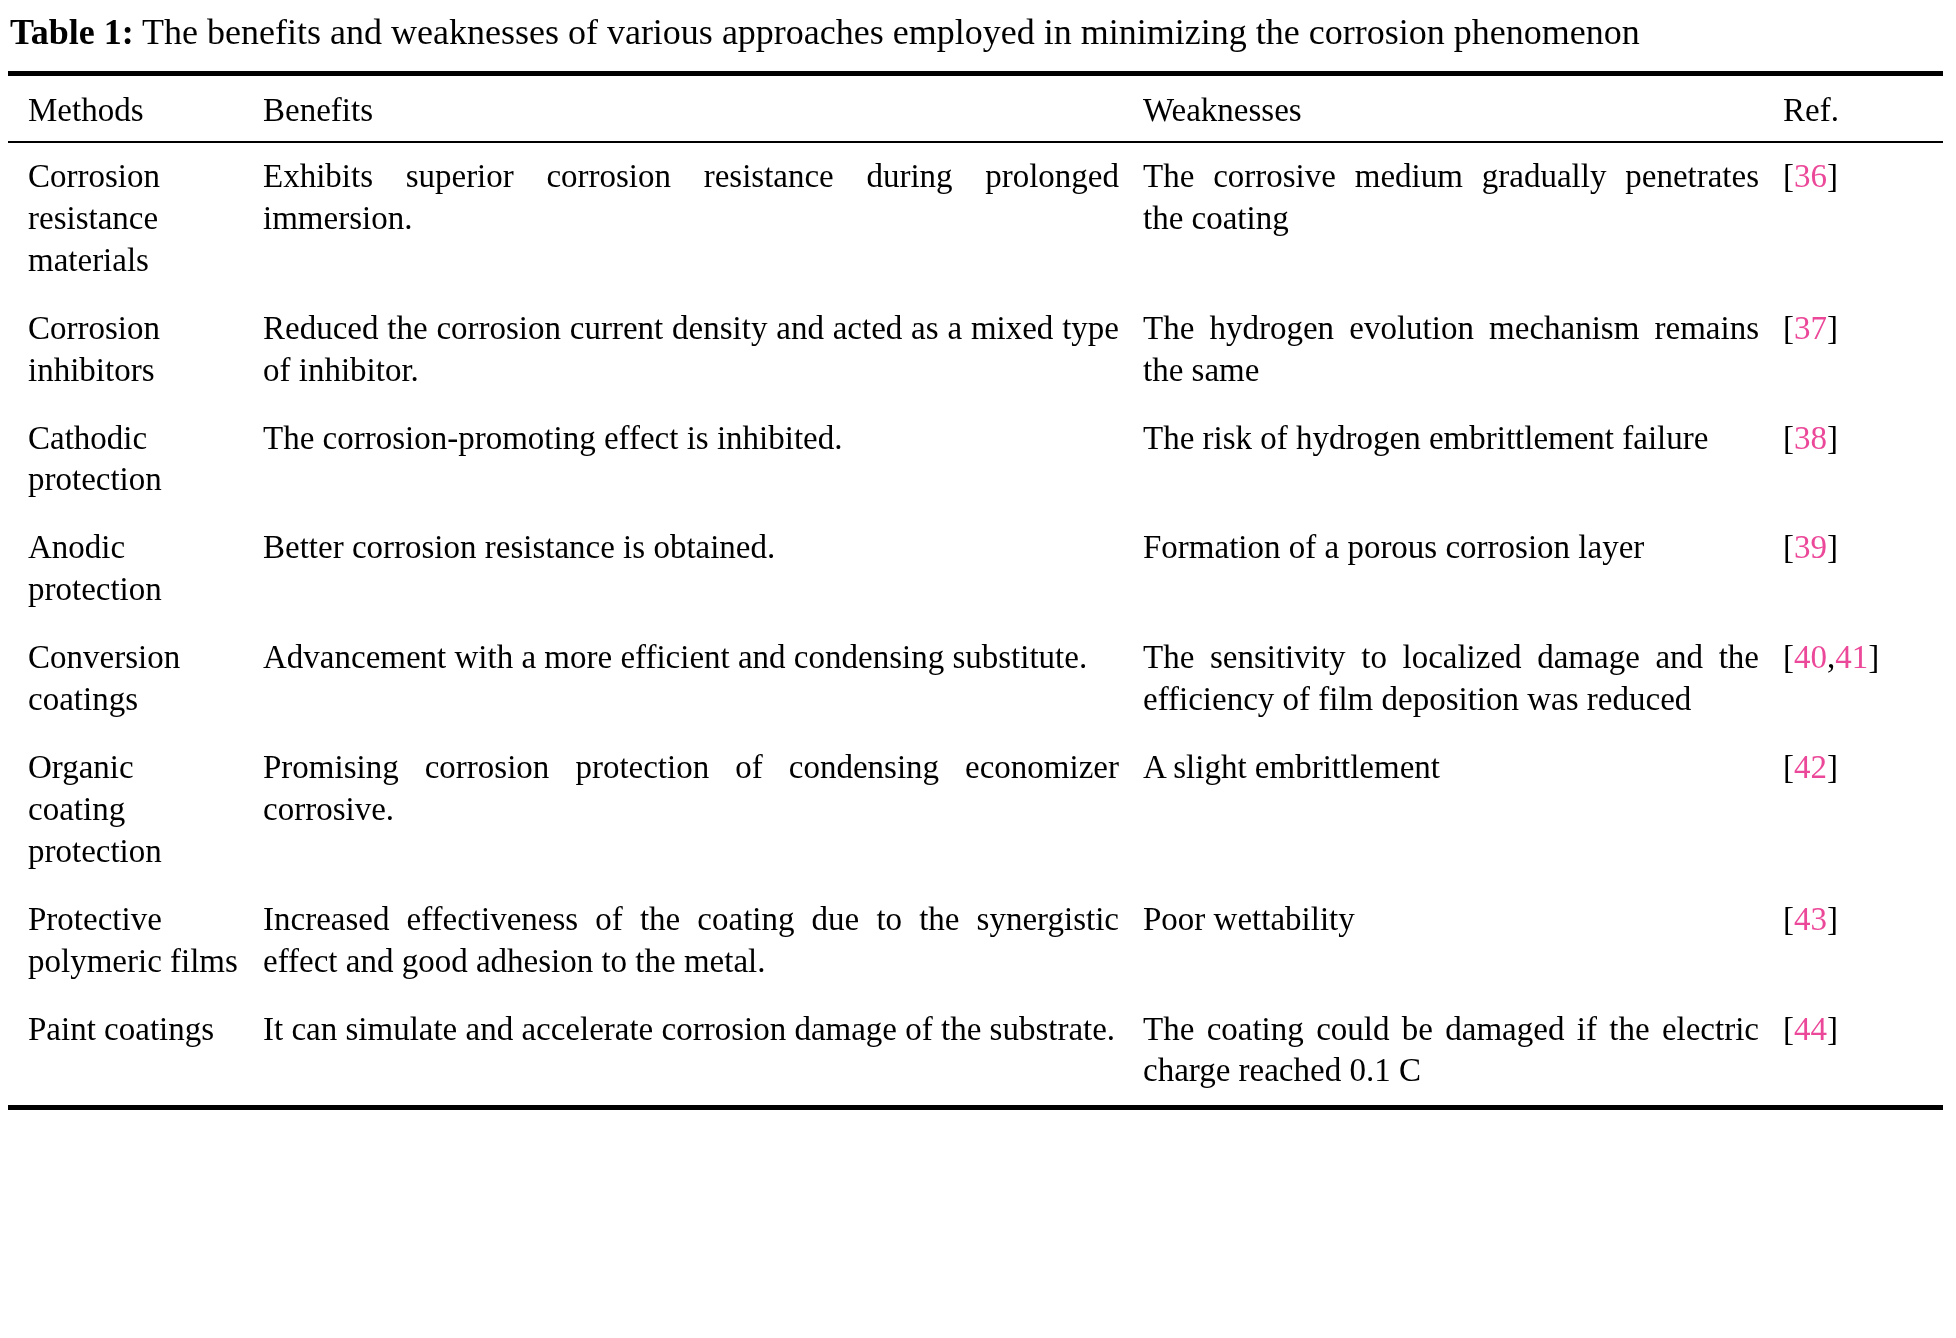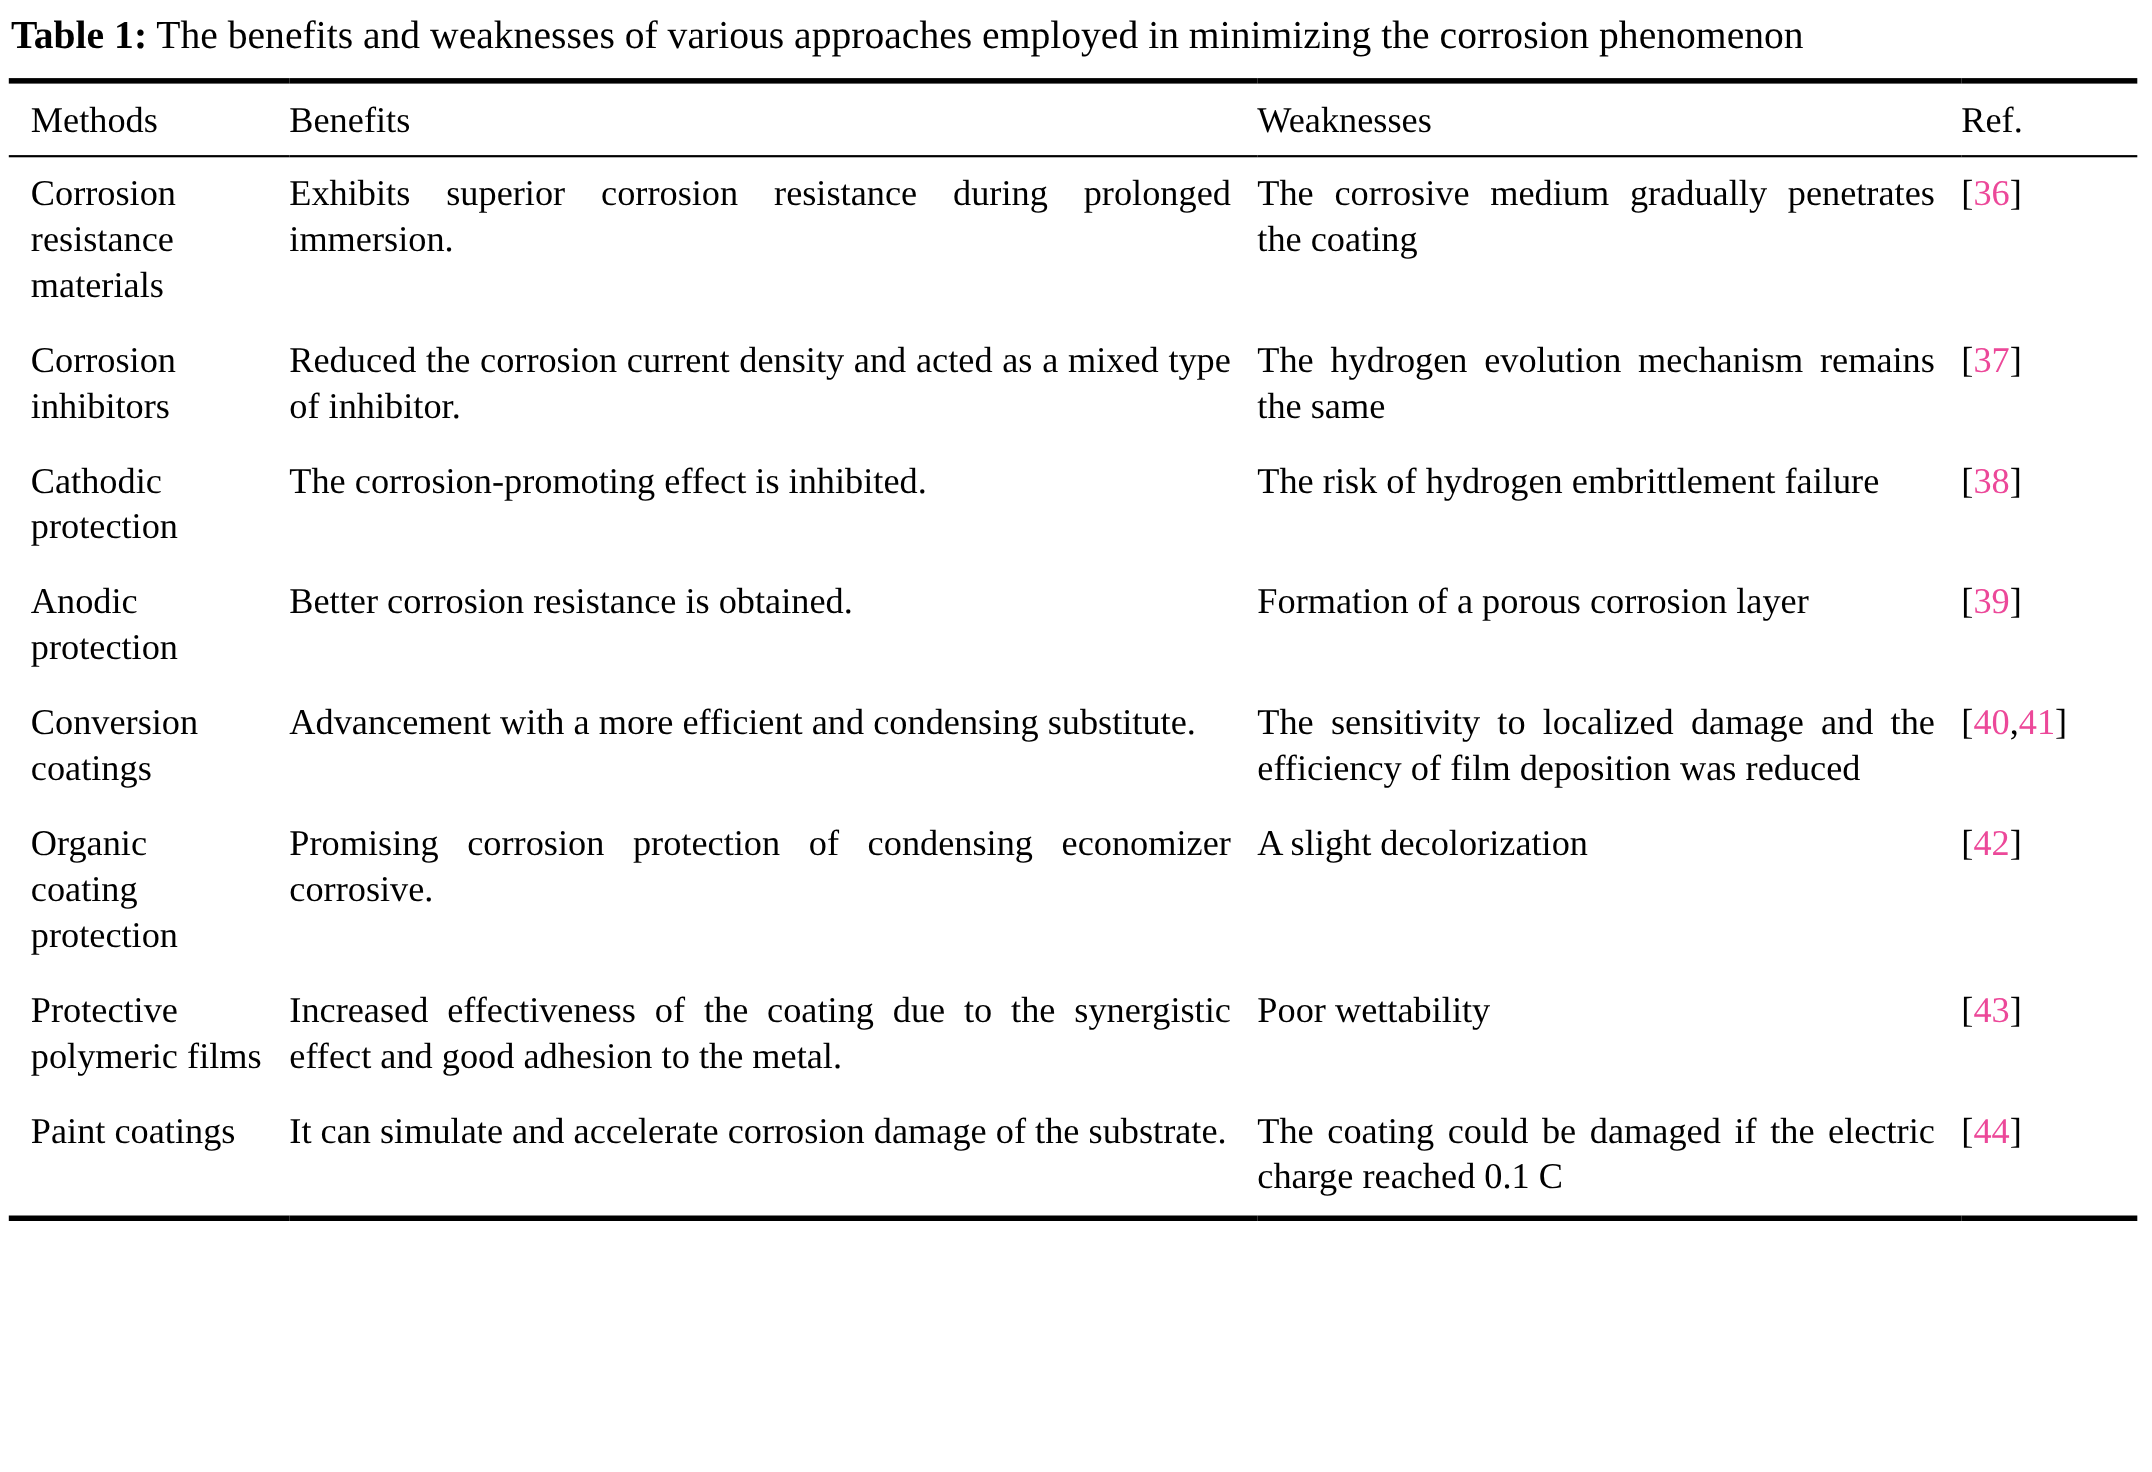--- a/index.html
+++ b/index.html
@@ -122,21 +122,21 @@
   <tr>
     <td class="method">Conversion coatings</td>
     <td class="benefit">Advancement with a more efficient and condensing substitute.</td>
     <td class="weakness">The sensitivity to localized damage and the efficiency of film deposition was reduced</td>
     <td class="ref">[<a class="ref-link">40</a>,<a class="ref-link">41</a>]</td>
   </tr>
 
   <tr>
     <td class="method">Organic coating protection</td>
     <td class="benefit">Promising corrosion protection of condensing economizer corrosive.</td>
-    <td class="weakness">A slight decolorization</td>
+    <td class="weakness">A slight embrittlement</td>
     <td class="ref">[<a class="ref-link">42</a>]</td>
   </tr>
 
   <tr>
     <td class="method">Protective polymeric films</td>
     <td class="benefit">Increased effectiveness of the coating due to the synergistic effect and good adhesion to the metal.</td>
     <td class="weakness">Poor wettability</td>
     <td class="ref">[<a class="ref-link">43</a>]</td>
   </tr>
 

